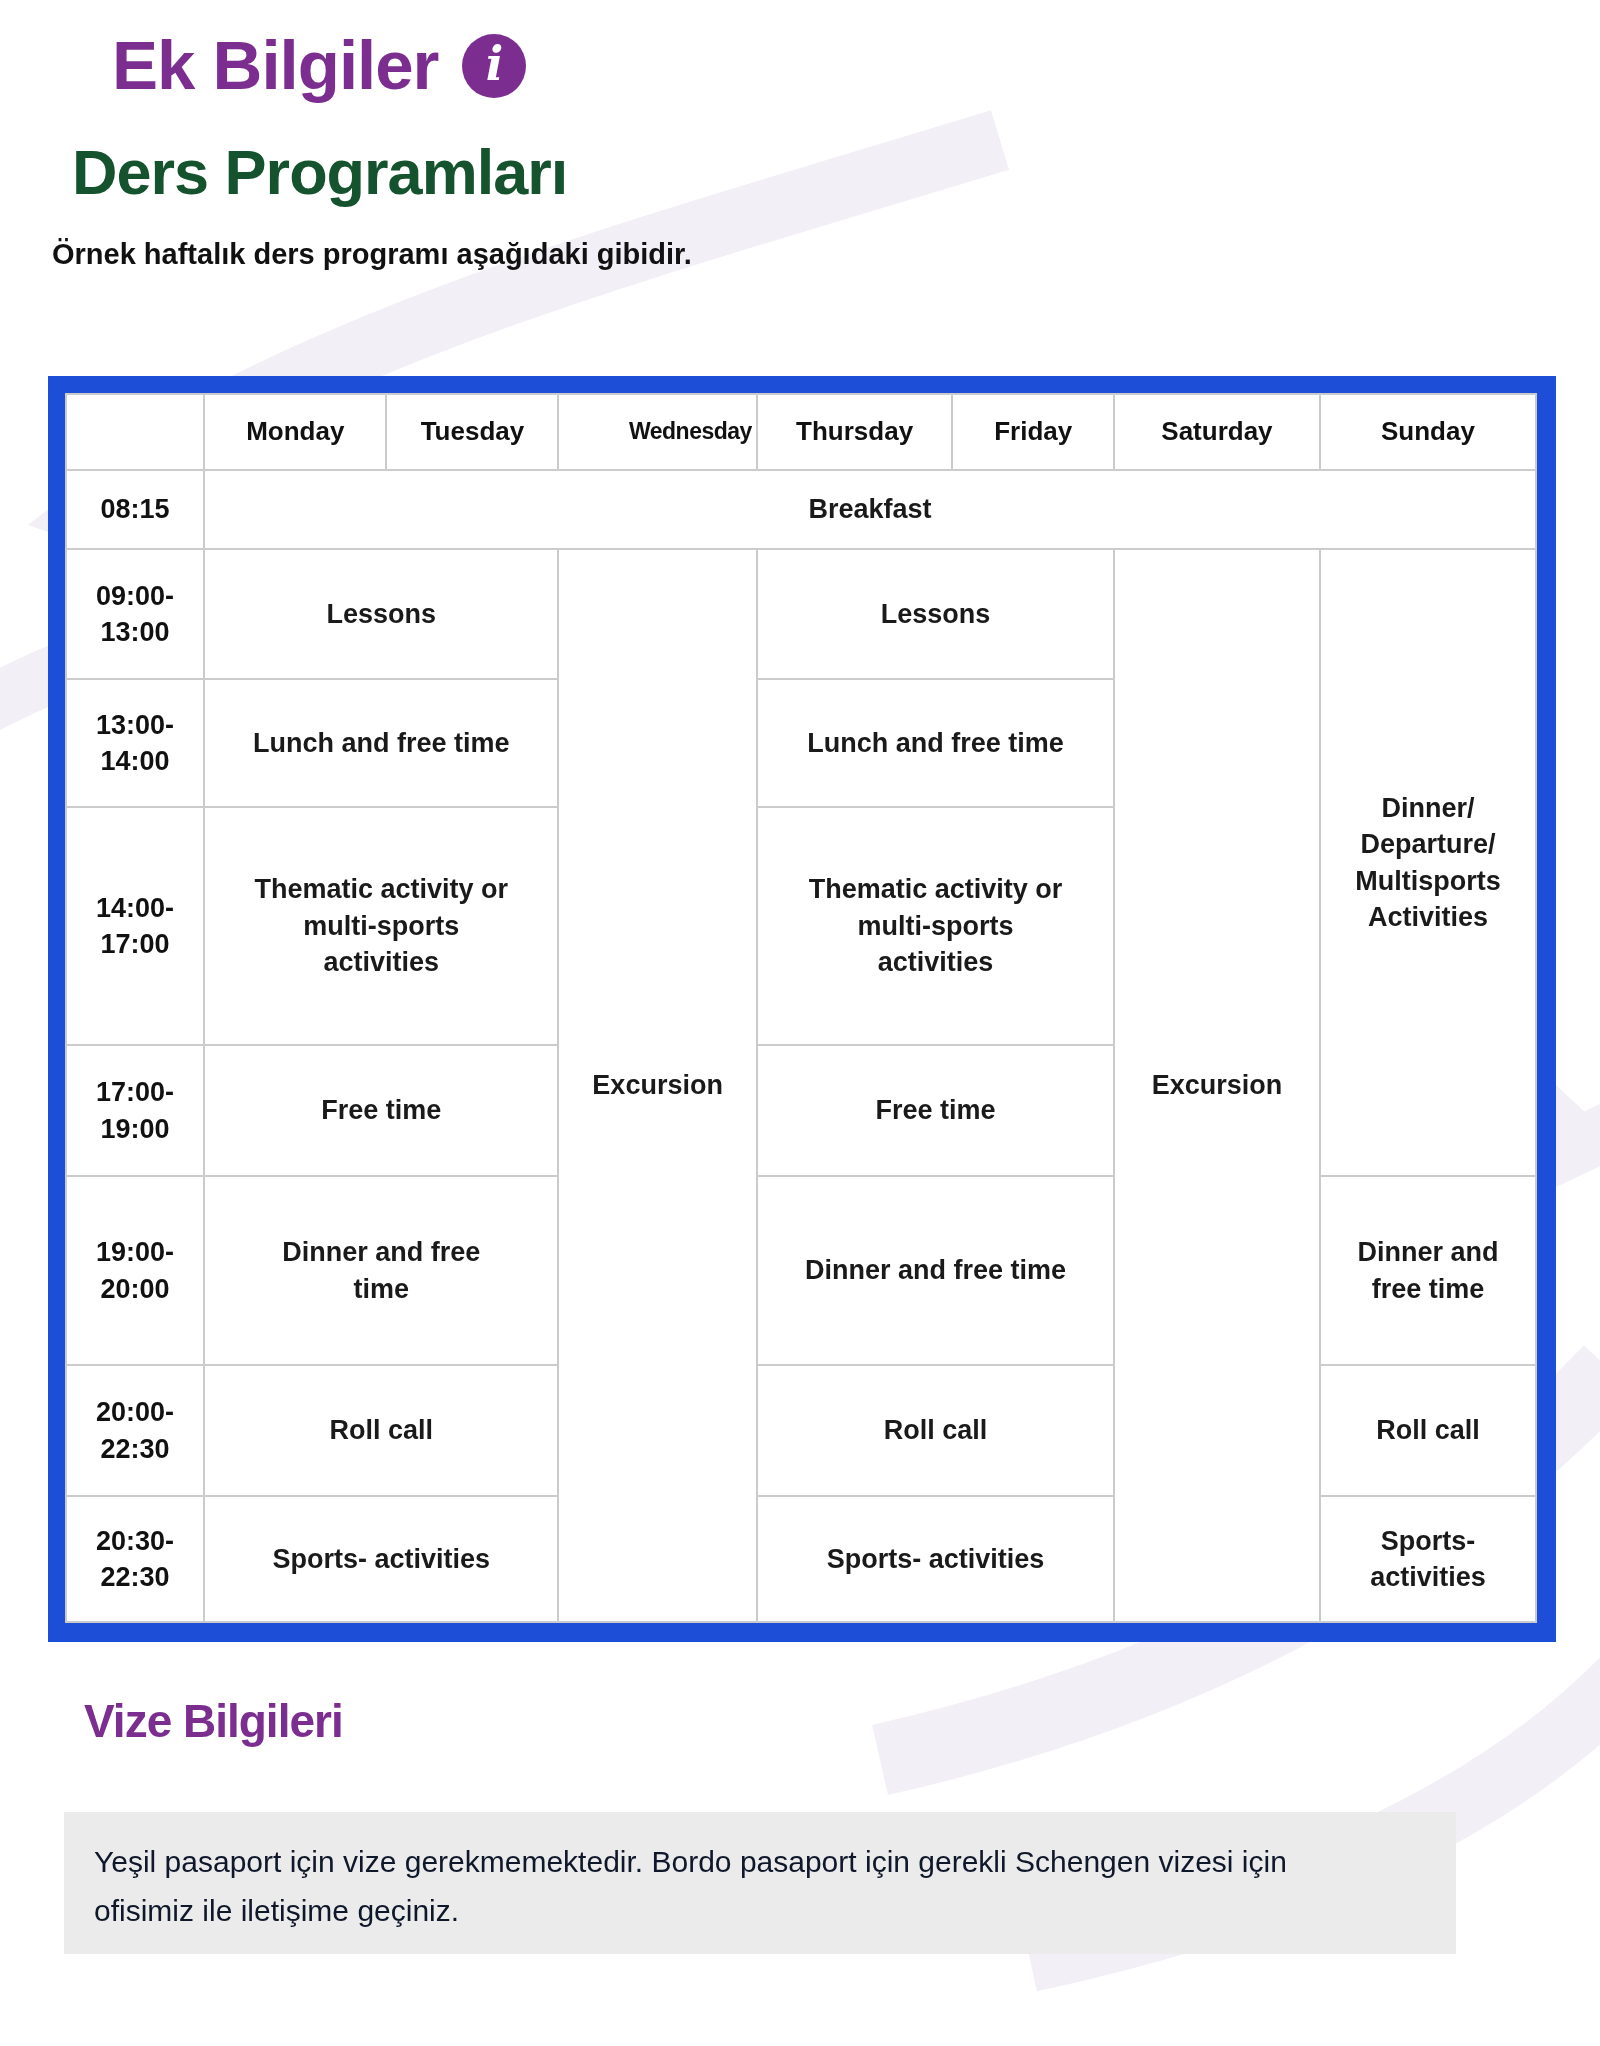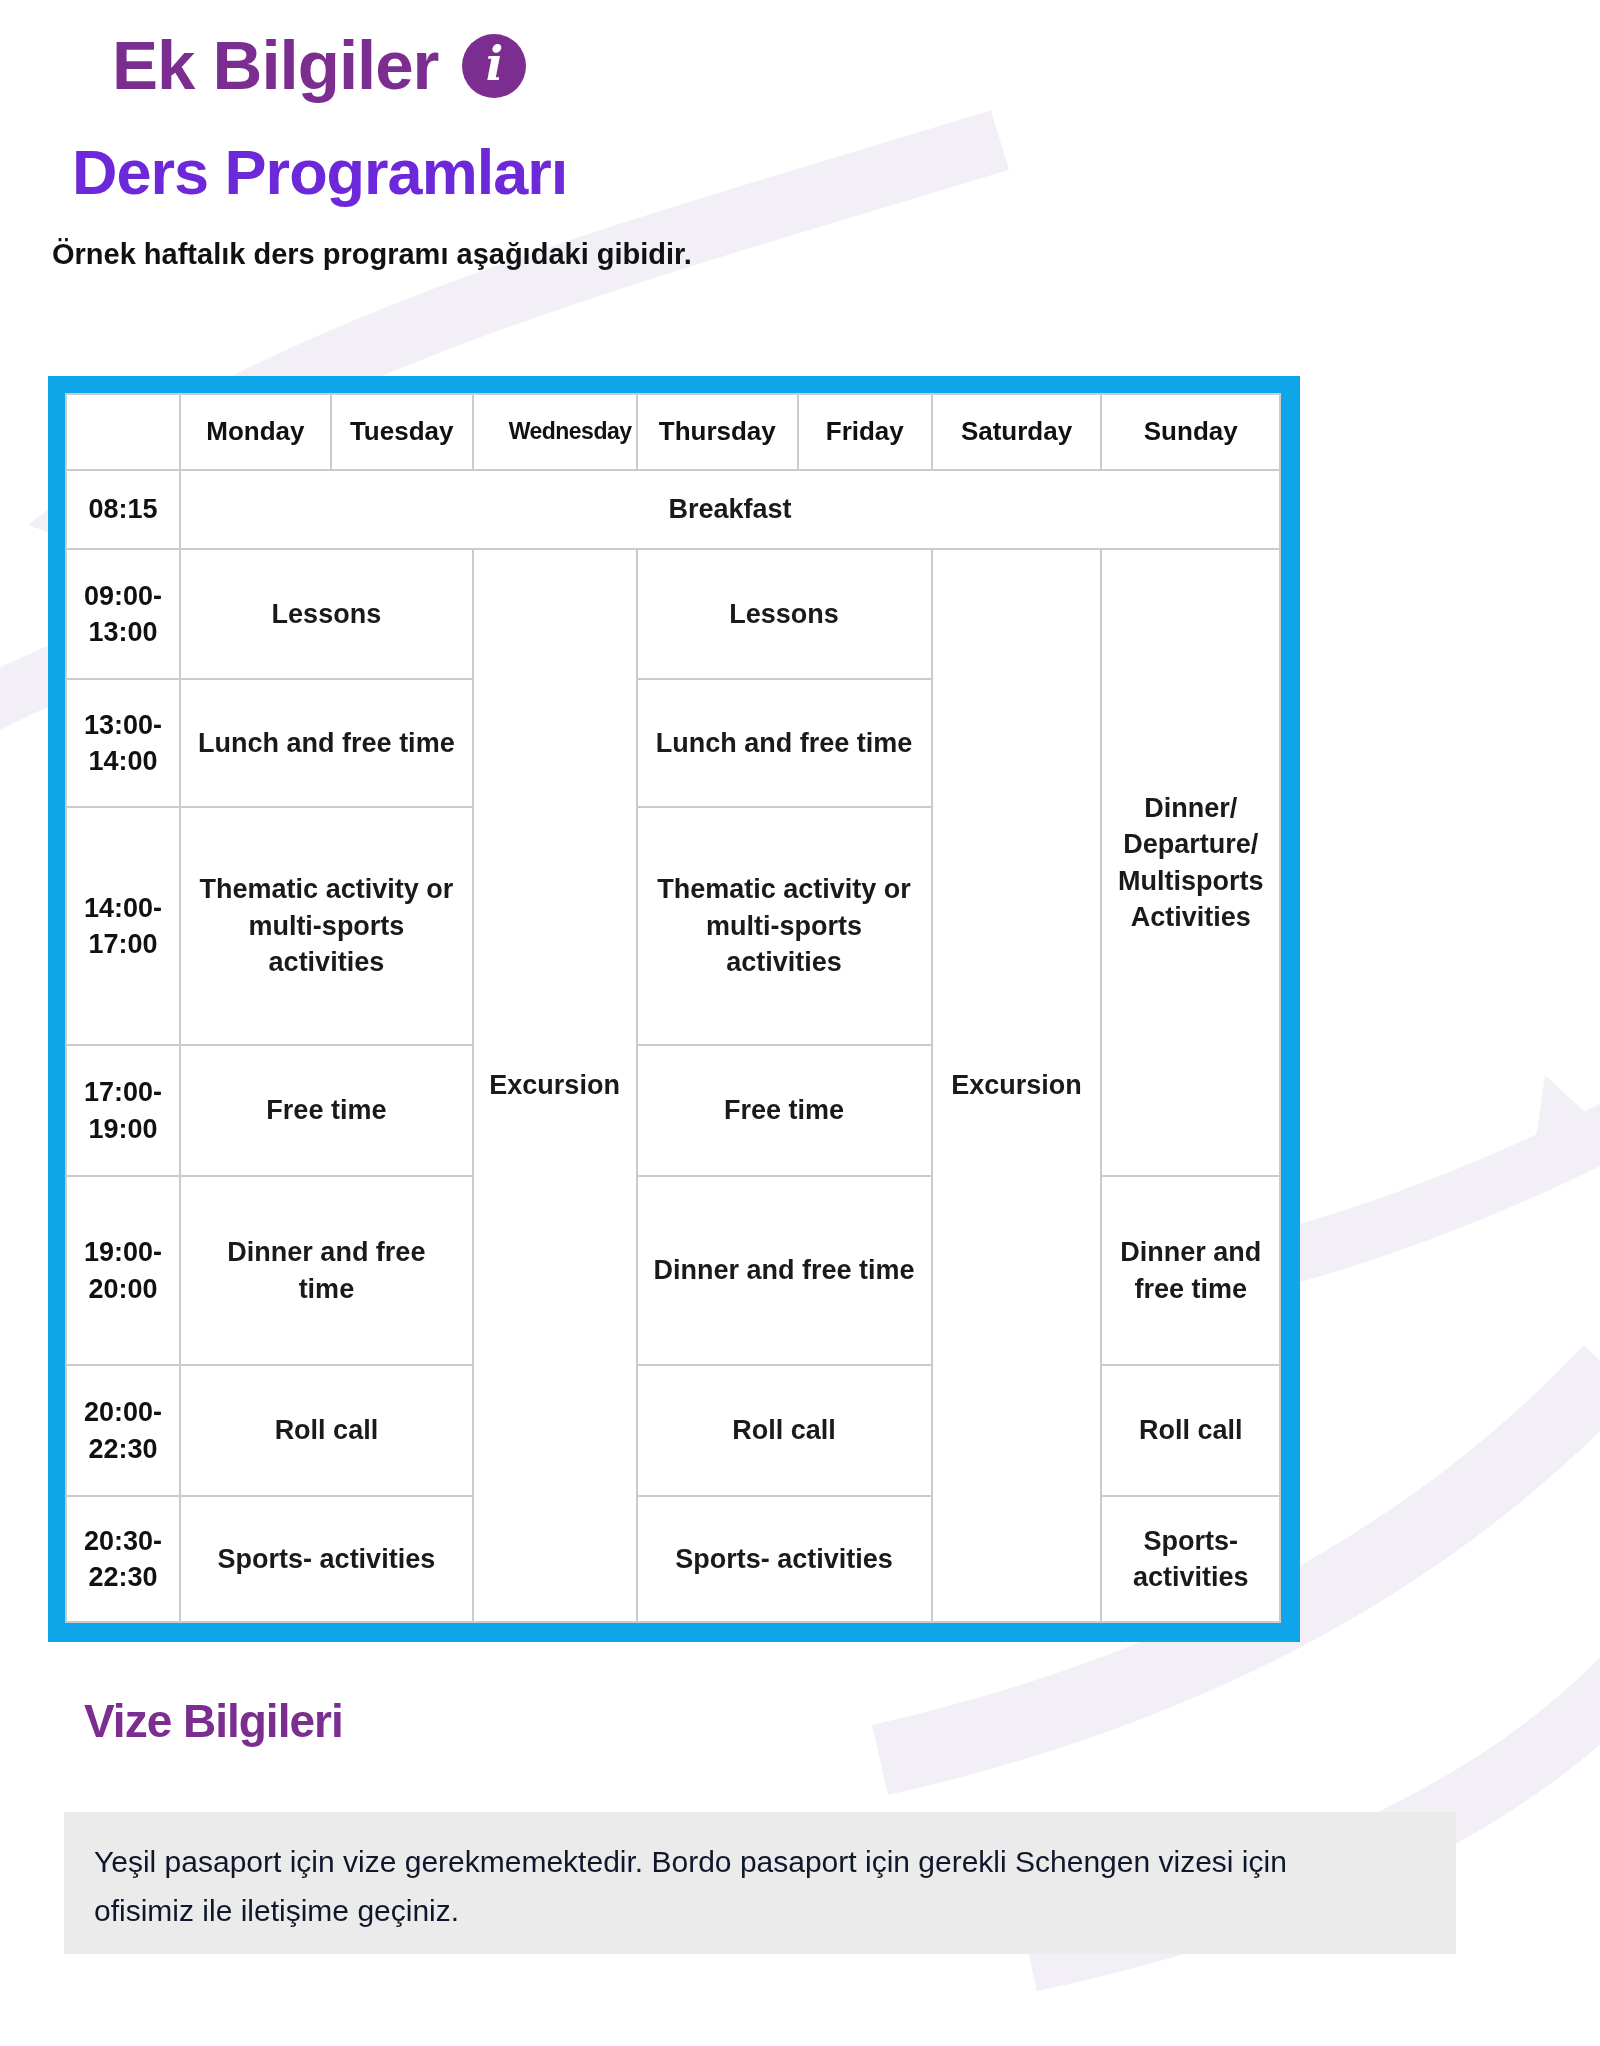--- a/index.html
+++ b/index.html
@@ -12,27 +12,27 @@
 
   
   .title-row{position:absolute;left:112px;top:26px;display:flex;align-items:center;gap:24px;}
   .h-title{font-size:69px;font-weight:bold;color:#7b2e8f;letter-spacing:-1px;}
   .info-icon{
     width:64px;height:64px;border-radius:50%;background:#7b2e8f;color:#ffffff;
     display:flex;align-items:center;justify-content:center;
     font-family:"DejaVu Serif",serif;font-style:italic;font-weight:bold;font-size:46px;
     padding-bottom:4px;box-sizing:border-box;
   }
-  .h-subtitle{position:absolute;left:72px;top:136px;font-size:63px;font-weight:bold;color:#6d28d9;letter-spacing:-1px;}
+  .h-subtitle{position:absolute;left:72px;top:136px;font-size:63px;font-weight:bold;color:#14532d;letter-spacing:-1px;}
   .intro{position:absolute;left:52px;top:238px;font-size:29px;font-weight:bold;color:#111111;}
 
   
   .sched-wrap{
-    position:absolute;left:48px;top:376px;width:1252px;box-sizing:border-box;
-    background:#0ea5e9;padding:17px 19px 19px 17px;
+    position:absolute;left:48px;top:376px;width:1508px;box-sizing:border-box;
+    background:#1d4ed8;padding:17px 19px 19px 17px;
   }
   table.sched{width:100%;border-collapse:collapse;table-layout:fixed;background:#ffffff;}
   .sched th,.sched td{
     border:2px solid #cbcbcb;text-align:center;vertical-align:middle;
     white-space:pre-line;font-size:27px;font-weight:bold;color:#1a1a1a;
     padding:6px 4px;line-height:1.35;
   }
   .sched thead th{font-weight:bold;font-size:26px;color:#111111;}
   .sched th.day-wed{font-size:23px;letter-spacing:-0.5px;text-align:right;}
   .sched th.time{font-weight:bold;color:#111111;}

